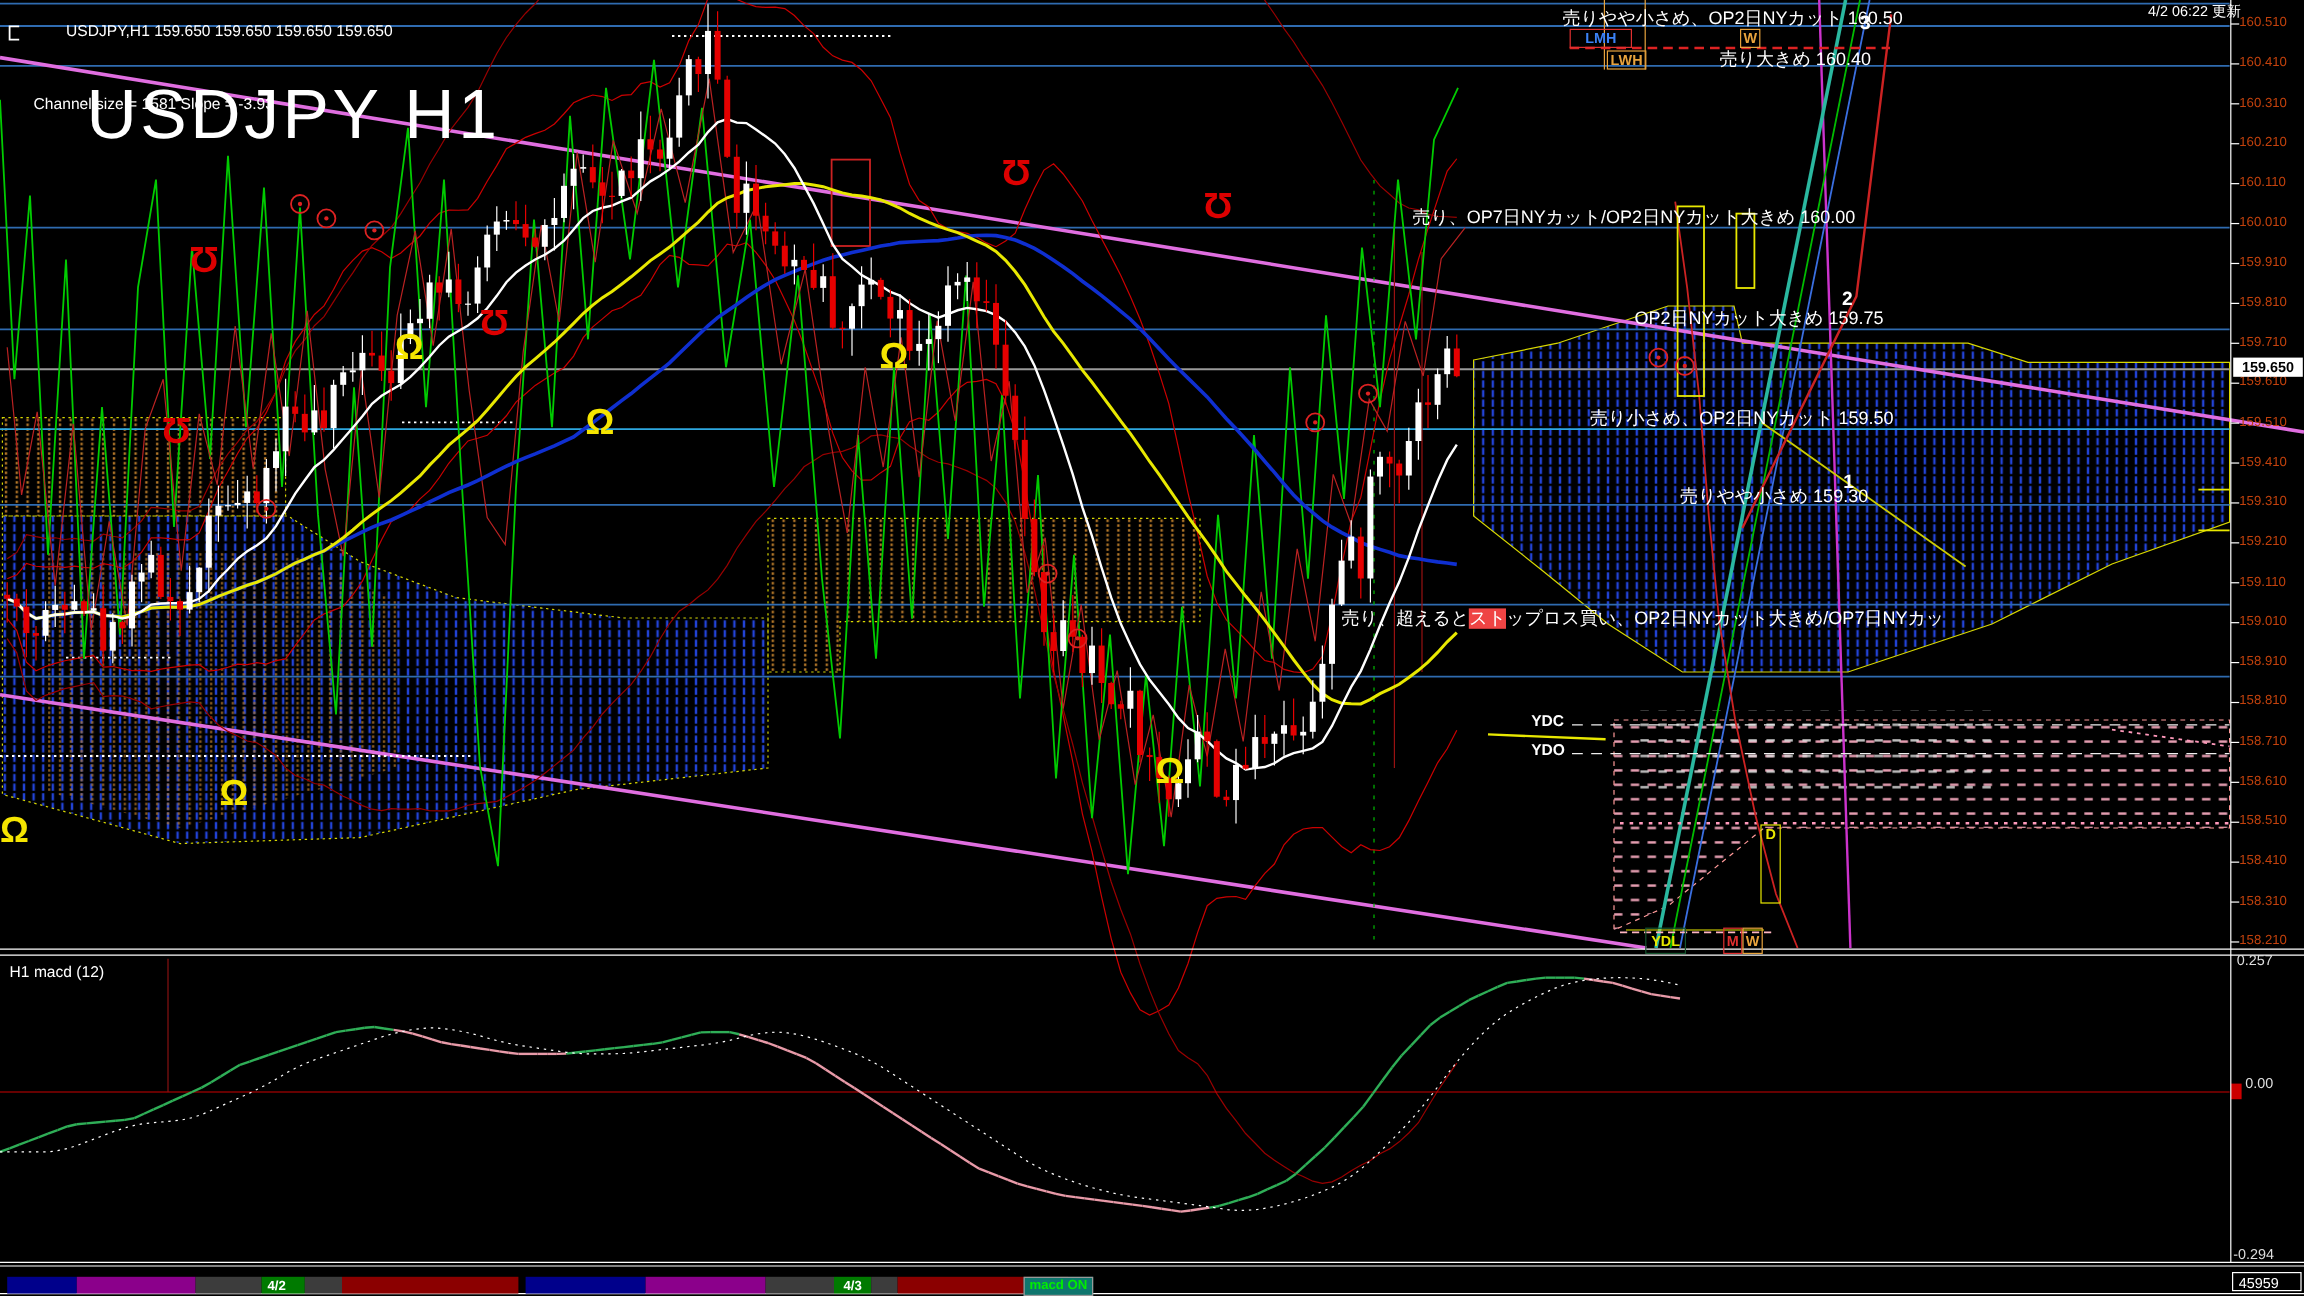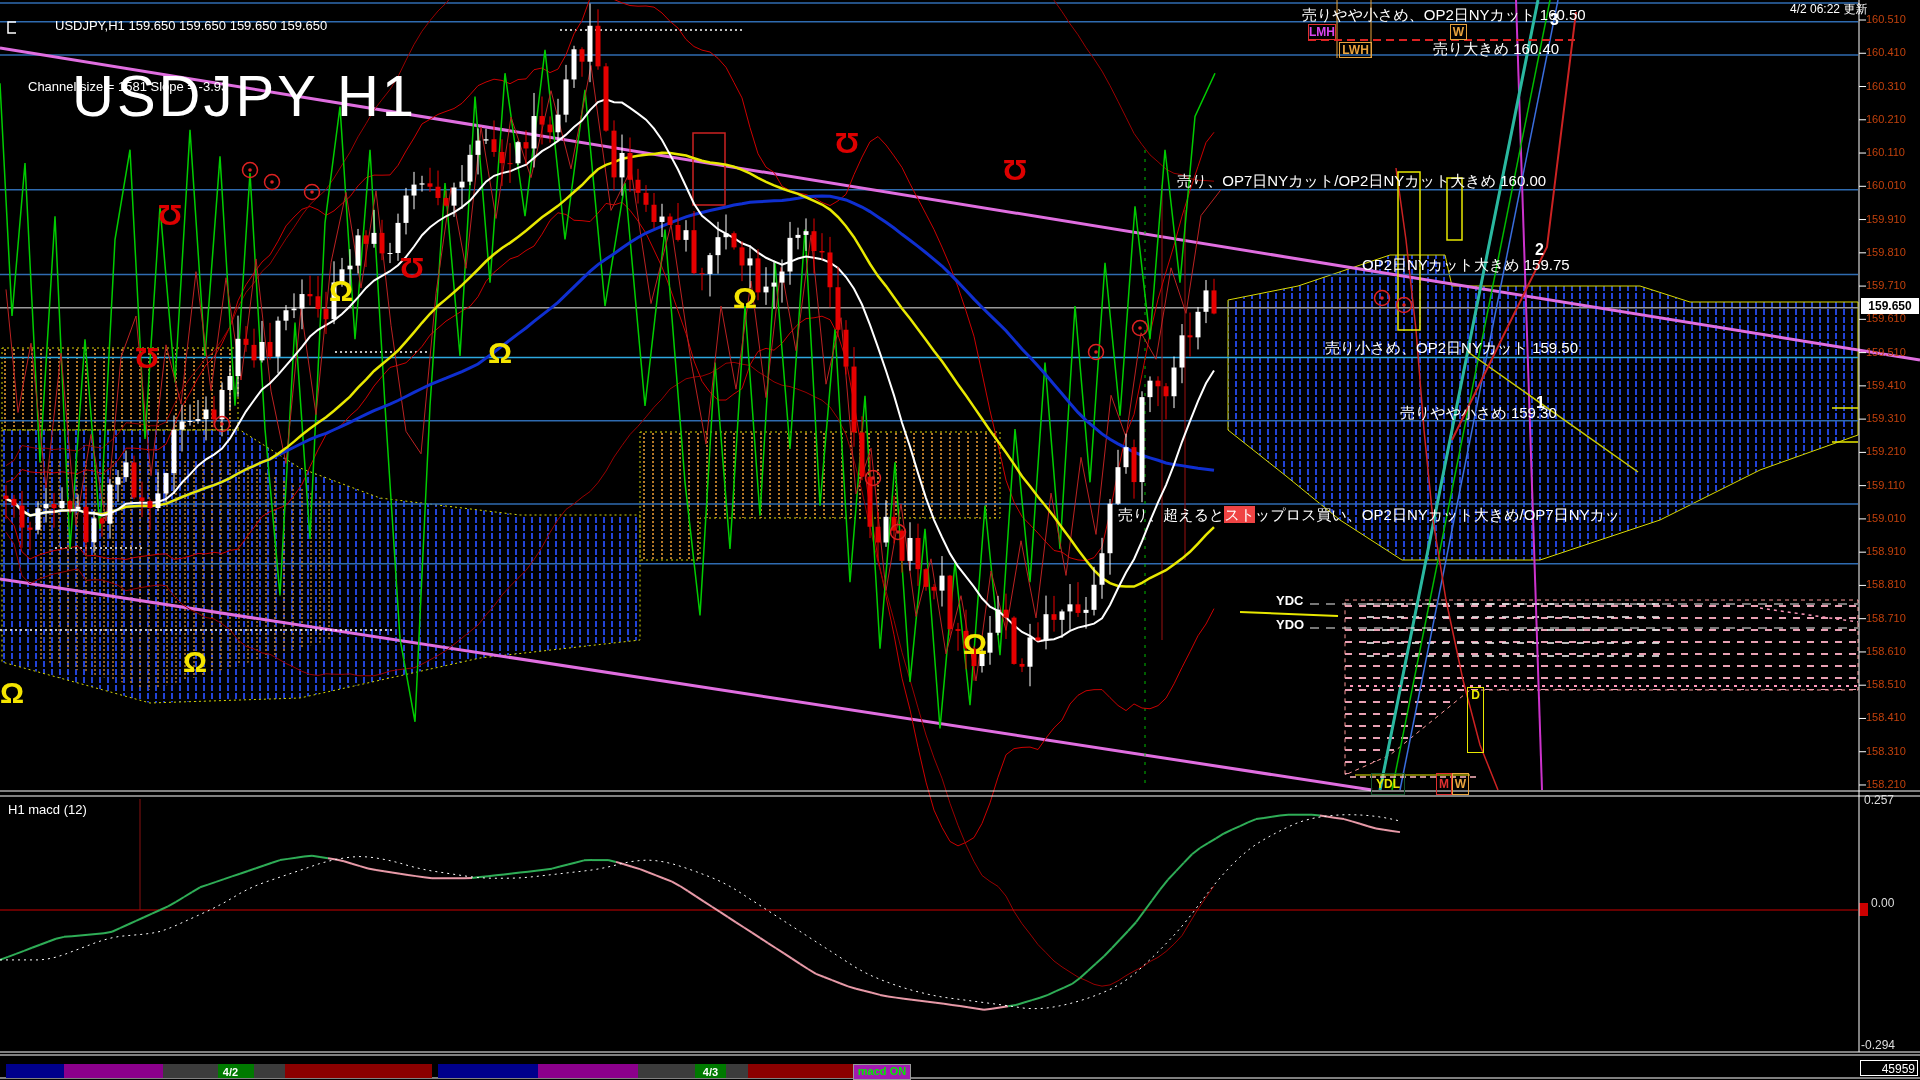--- a/index.html
+++ b/index.html
@@ -12,24 +12,24 @@
   .updated{left:1790px;top:1px;color:#fff;font-size:12px;}
   .anno{color:#fff;font-size:15px;}
   .anno .hl{background:#ef4444;}
   .num{color:#fff;font-size:16px;font-weight:bold;}
   .boxlab{font-size:12px;font-weight:bold;text-align:center;box-sizing:border-box;}
   .ydlab{color:#fff;font-size:13px;font-weight:bold;}
   .axlab{left:1866px;color:#c2410c;font-size:11px;}
   .curprice{left:1861px;width:58px;background:#fff;color:#000;font-size:12px;font-weight:bold;text-align:center;padding:1px 0;}
   .macdlab{left:8px;top:802px;color:#fff;font-size:13px;}
   .macdval{color:#ddd;font-size:12px;text-align:right;}
-  .btn-macd{left:853px;top:1064px;width:56px;height:14px;background:#a21caf;border:1px solid #999;
+  .btn-macd{left:853px;top:1064px;width:56px;height:14px;background:#0f766e;border:1px solid #999;
             color:#00ee00;font-size:11px;text-align:center;line-height:13px;font-weight:bold;}
   .counter{left:1860px;top:1060px;width:58px;height:16px;border:1px solid #fff;color:#fff;
-           font-size:12px;text-align:right;line-height:16px;padding-right:2px;box-sizing:border-box;}
+           font-size:12px;text-align:right;line-height:16px;padding-right:18px;box-sizing:border-box;}
   .barlab{color:#fff;font-size:11px;font-weight:bold;top:1066px;}
 </style>
 </head>
 <body>
 
 <div id="page">
   <svg id="cv" width="1920" height="1080">
     <defs>
       <pattern id="pat-blue" width="8" height="8" patternUnits="userSpaceOnUse">
         <rect x="3" y="0" width="2" height="3" fill="#2243d6"></rect>
@@ -697,21 +697,21 @@
       <div class="abs anno" style="left:1302px;top:6px"><span>売りやや小さめ、OP2日NYカット 160.50</span></div>
       <div class="abs anno" style="left:1433px;top:40px"><span>売り大きめ 160.40</span></div>
       <div class="abs anno" style="left:1177px;top:172px"><span>売り、OP7日NYカット/OP2日NYカット大きめ 160.00</span></div>
       <div class="abs anno" style="left:1362px;top:256px"><span>OP2日NYカット大きめ 159.75</span></div>
       <div class="abs anno" style="left:1325px;top:339px"><span>売り小さめ、OP2日NYカット 159.50</span></div>
       <div class="abs anno" style="left:1400px;top:404px"><span>売りやや小さめ 159.30</span></div>
       <div class="abs anno" style="left:1118px;top:506px"><span>売り、超えると</span><span class="hl">スト</span><span>ップロス買い、OP2日NYカット大きめ/OP7日NYカッ</span></div>
       <div class="abs num" style="left:1536px;top:394px">1</div>
       <div class="abs num" style="left:1535px;top:241px">2</div>
       <div class="abs num" style="left:1550px;top:11px">3</div>
-      <div class="abs boxlab" style="left:1308px;top:24px;width:28px;height:16px;border:1px solid #e03030;color:#d946ef;line-height:14px">LMH</div>
+      <div class="abs boxlab" style="left:1308px;top:24px;width:52px;height:16px;border:1px solid #e03030;color:#3b82f6;line-height:14px">LMH</div>
       <div class="abs boxlab" style="left:1339px;top:42px;width:33px;height:16px;border:1px solid #e8a33d;color:#e8a33d;line-height:14px">LWH</div>
       <div class="abs boxlab" style="left:1450px;top:24px;width:17px;height:16px;border:1px solid #e8a33d;color:#e8a33d;line-height:14px">W</div>
       <div class="abs boxlab" style="left:1467px;top:687px;width:17px;height:66px;border:1px solid #e8e800;color:#e8e800;line-height:14px">D</div>
       <div class="abs boxlab" style="left:1371px;top:773px;width:34px;height:22px;border:1px solid #14532d;color:#e8e800;line-height:20px">YDL</div>
       <div class="abs boxlab" style="left:1436px;top:773px;width:16px;height:22px;border:1px solid #e03030;color:#e03030;line-height:20px">M</div>
       <div class="abs boxlab" style="left:1452px;top:773px;width:17px;height:22px;border:1px solid #e8a33d;color:#e8a33d;line-height:20px">W</div>
       <div class="abs axlab" style="top:13px">160.510</div>
       <div class="abs axlab" style="top:46.259999999998115px">160.410</div>
       <div class="abs axlab" style="top:79.51999999999623px">160.310</div>
       <div class="abs axlab" style="top:112.77999999999433px">160.210</div>

